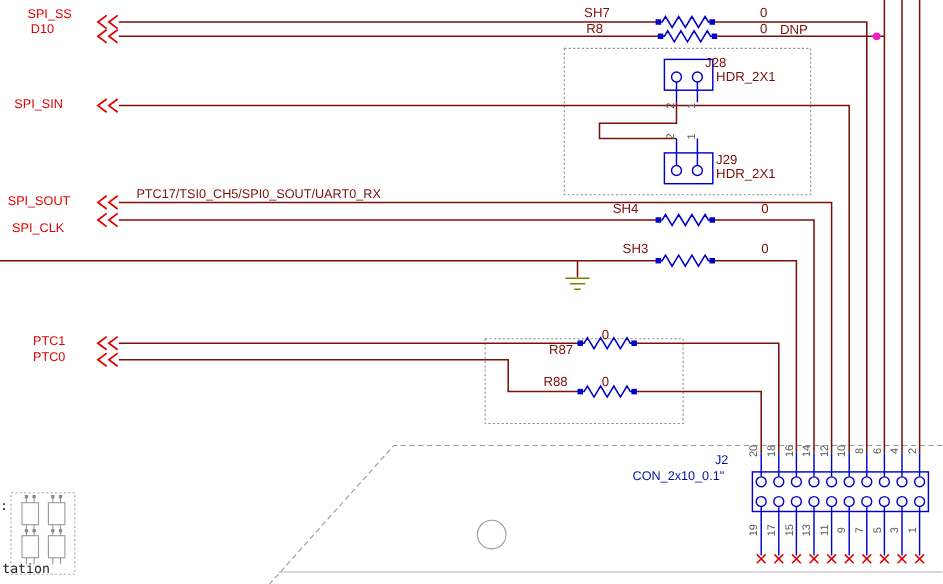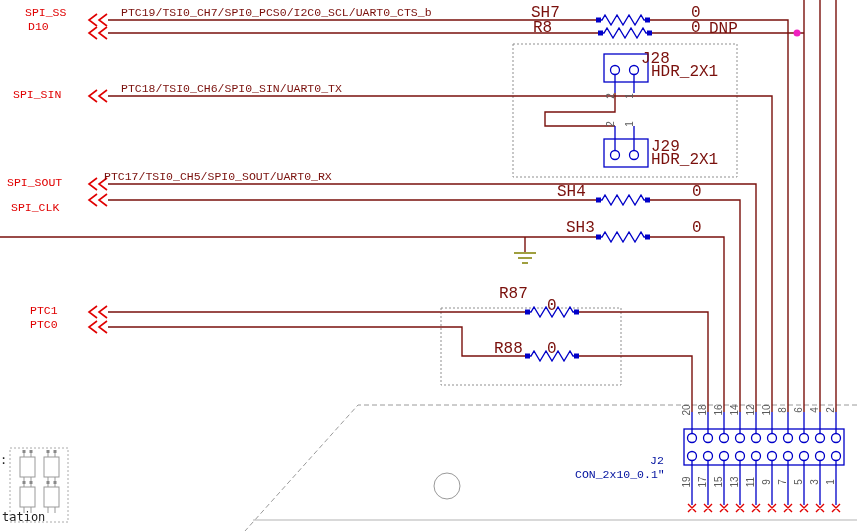--- a/index.html
+++ b/index.html
@@ -1,23 +1,23 @@
 <!DOCTYPE html>
 <html><head>
 <meta charset="utf-8">
 <style>
   html,body{margin:0;padding:0;background:#ffffff;}
   .canvas{position:relative;width:857px;height:531px;background:#ffffff;overflow:hidden;
           font-family:"Liberation Sans",sans-serif;}
   .canvas svg{position:absolute;left:0;top:0;}
-  .lbl{position:absolute;white-space:pre;line-height:1.1;font-family:Liberation Mono, monospace;}
+  .lbl{position:absolute;white-space:pre;line-height:1.1;}
   .net{font-size:11.5px;color:#7a100c;}
-  .ref{font-size:16px;color:#7a100c;}
+  .ref{font-size:12px;color:#7a100c;}
   .port{font-size:11.5px;color:#e00000;}
-  .jnavy{font-size:11.5px;color:#00119f;margin-top:42px;}
+  .jnavy{font-size:11.5px;color:#00119f;}
   .pin-num{position:absolute;font-size:10px;color:#5a5a5a;white-space:nowrap;
            transform:translate(-50%,-50%) rotate(-90deg);}
   .mono{font-family:"DejaVu Sans Mono",monospace;font-size:12px;color:#222;}
 </style>
 </head>
 <body>
 
 <div class="canvas">
 
   <svg width="857" height="531" viewBox="0 0 857 531">
@@ -137,34 +137,32 @@
   </svg>
 
   <div class="lbl port" style="left:25px;top:7px">SPI_SS</div>
   <div class="lbl port" style="left:28px;top:21px">D10</div>
   <div class="lbl port" style="left:13px;top:89px">SPI_SIN</div>
   <div class="lbl port" style="left:7px;top:177px">SPI_SOUT</div>
   <div class="lbl port" style="left:11px;top:202px">SPI_CLK</div>
   <div class="lbl port" style="left:30px;top:305px">PTC1</div>
   <div class="lbl port" style="left:30px;top:319px">PTC0</div>
 
-  <div class="lbl net" style="left:121px;top:7px">PTC19/TSI0_CH7/SPI0_PCS0/I2C0_SCL/UART0_CTS_b</div>
-  <div class="lbl net" style="left:121px;top:83px">PTC18/TSI0_CH6/SPI0_SIN/UART0_TX</div>
-  <div class="lbl net" style="left:104px;top:171px">PTC17/TSI0_CH5/SPI0_SOUT/UART0_RX</div>
+  <div class="lbl net" style="left:124px;top:171px">PTC17/TSI0_CH5/SPI0_SOUT/UART0_RX</div>
 
   <div class="lbl ref" style="left:531px;top:5px">SH7</div>
   <div class="lbl ref" style="left:691px;top:5px">0</div>
   <div class="lbl ref" style="left:533px;top:20px">R8</div>
   <div class="lbl ref" style="left:691px;top:20px">0</div>
   <div class="lbl ref" style="left:709px;top:21px">DNP</div>
   <div class="lbl ref" style="left:557px;top:184px">SH4</div>
   <div class="lbl ref" style="left:692px;top:184px">0</div>
   <div class="lbl ref" style="left:566px;top:220px">SH3</div>
   <div class="lbl ref" style="left:692px;top:220px">0</div>
-  <div class="lbl ref" style="left:499px;top:286px">R87</div>
+  <div class="lbl ref" style="left:499px;top:312px">R87</div>
   <div class="lbl ref" style="left:547px;top:298px">0</div>
   <div class="lbl ref" style="left:494px;top:341px">R88</div>
   <div class="lbl ref" style="left:547px;top:341px">0</div>
 
   <div class="lbl ref" style="left:641px;top:51px">J28</div>
   <div class="lbl ref" style="left:651px;top:64px">HDR_2X1</div>
   <div class="lbl ref" style="left:651px;top:139px">J29</div>
   <div class="lbl ref" style="left:651px;top:152px">HDR_2X1</div>
   <div class="lbl jnavy" style="left:650px;top:413px">J2</div>
   <div class="lbl jnavy" style="left:575px;top:427px">CON_2x10_0.1"</div>

